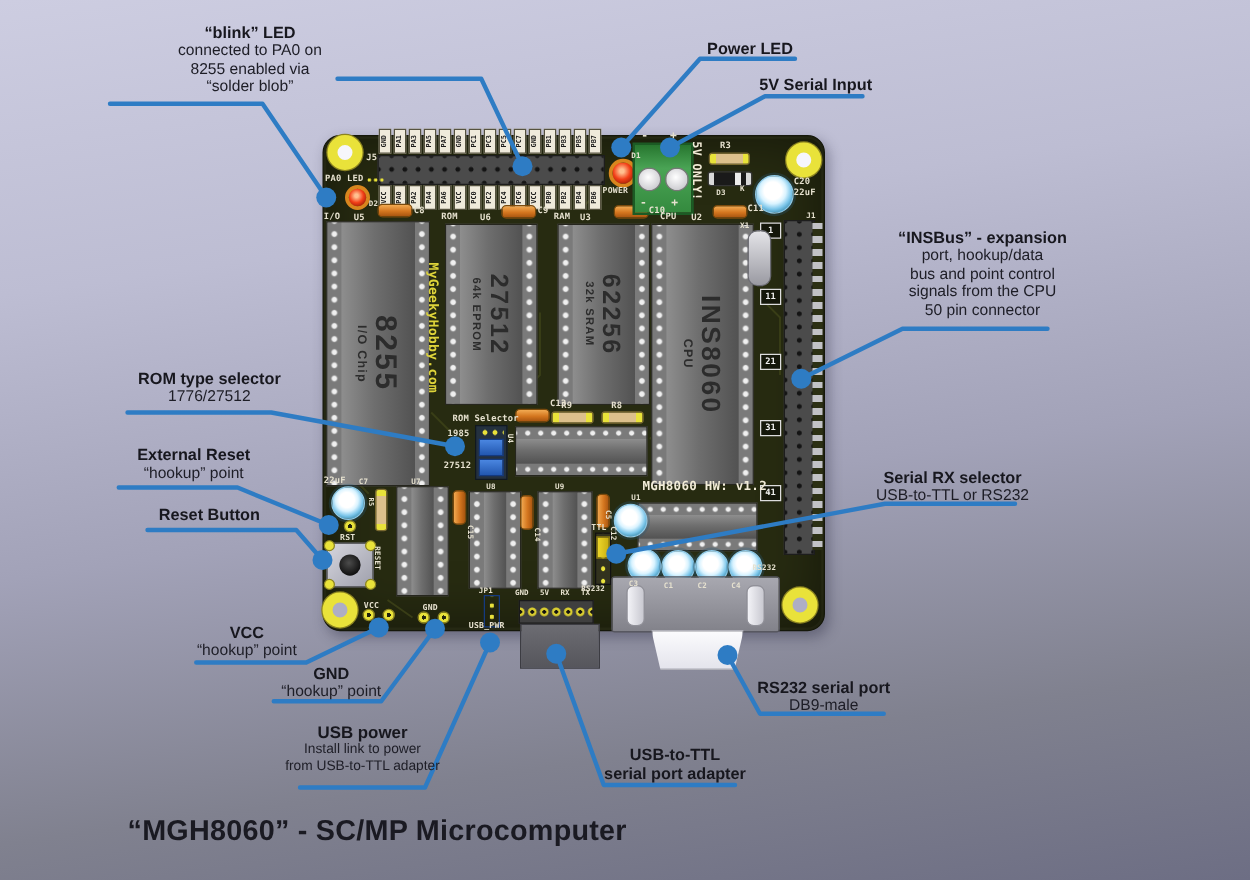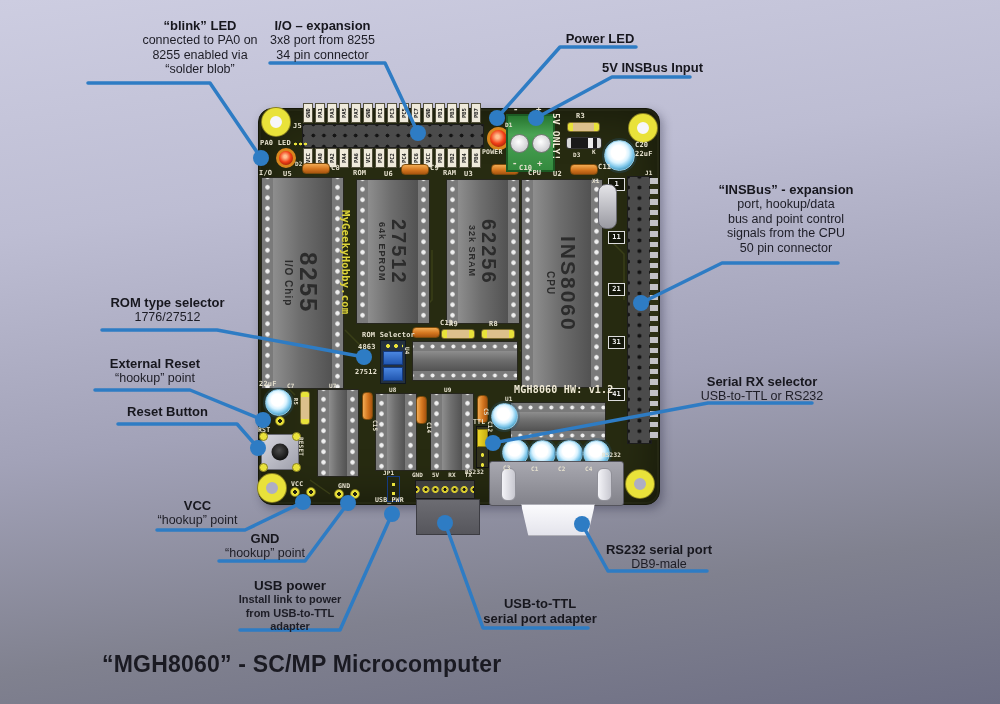--- a/index.html
+++ b/index.html
@@ -93,21 +93,21 @@
   
   .sl{position:absolute;color:#e6e1cf;font:bold 7px "DejaVu Sans Mono",monospace;
     letter-spacing:.2px;white-space:nowrap;}
   .vd{writing-mode:vertical-rl;}
   .vu{writing-mode:vertical-rl;transform:rotate(180deg);}
   .silky{color:#ded43a;}
   
   .co{position:absolute;text-align:center;color:#17171e;z-index:8;}
   .co .h{font-weight:bold;font-size:13px;line-height:15px;}
   .co .s{font-size:12.5px;line-height:14.5px;color:#1d1d26;}
-  .co .s2{font-size:11px;line-height:13.5px;color:#1d1d26;font-weight:bold;}
+  .co .s2{font-size:11px;line-height:13.5px;color:#1d1d26;}
   svg.leaders{position:absolute;left:0;top:0;z-index:6;}
   .leaders polyline{fill:none;stroke:#2e7cc4;stroke-width:3.5;stroke-linecap:round;stroke-linejoin:round;}
   .leaders circle{fill:#2e7cc4;}
   .title{position:absolute;left:102px;top:651px;font-size:23px;font-weight:bold;color:#1a1a22;
     letter-spacing:.2px;z-index:8;}
   .sll{font:bold 6px "DejaVu Sans Mono",monospace;color:#e6e1cf;}
 </style>
 </head>
 <body>
 
@@ -333,31 +333,31 @@
   <div class="sl" style="left:512px;top:158px;font-size:9px">-</div>
   <div class="sl" style="left:537px;top:158px;font-size:9px">+</div>
   <div class="sl vd" style="left:551px;top:113px;font-size:9.5px;color:#f2ecd8">5V ONLY!</div>
   <div class="sl" style="left:576px;top:112px">R3</div>
   <div class="sl" style="left:573px;top:151px;font-size:6px">D3</div>
   <div class="sl" style="left:592px;top:148px;font-size:6px">K</div>
   <div class="sl" style="left:635px;top:141px">C20</div>
   <div class="sl" style="left:635px;top:150px">22uF</div>
   <div class="sl vd silky" style="left:340px;top:210px;font-size:10.5px">MyGeekyHobby.com</div>
   <div class="sl" style="left:362px;top:331px">ROM Selector</div>
-  <div class="sl" style="left:358px;top:343px">4863</div>
+  <div class="sl" style="left:358px;top:343px">1985</div>
   <div class="sl" style="left:355px;top:368px">27512</div>
   <div class="sl vd" style="left:404px;top:347px;font-size:6px">U4</div>
   <div class="sl" style="left:440px;top:319px">C13</div>
   <div class="sl" style="left:449px;top:320px">R9</div>
   <div class="sl" style="left:489px;top:320px">R8</div>
   <div class="sl" style="left:514px;top:384px;font-size:10px;color:#f2ecd8">MGH8060  HW: v1.2</div>
   <div class="sl" style="left:259px;top:380px">22uF</div>
   <div class="sl" style="left:287px;top:382px;font-size:6px">C7</div>
   <div class="sl vd" style="left:293px;top:398px;font-size:5.5px">R5</div>
-  <div class="sl" style="left:258px;top:426px;font-size:6.5px">RST</div>
+  <div class="sl" style="left:272px;top:426px;font-size:6.5px">RST</div>
   <div class="sl vd" style="left:298px;top:437px;font-size:6px">RESET</div>
   <div class="sl" style="left:329px;top:382px;font-size:6px">U7</div>
   <div class="sl vd" style="left:372px;top:420px;font-size:6px">C15</div>
   <div class="sl" style="left:389px;top:386px;font-size:6px">U8</div>
   <div class="sl vd" style="left:426px;top:422px;font-size:6px">C14</div>
   <div class="sl" style="left:444px;top:386px;font-size:6px">U9</div>
   <div class="sl vd" style="left:487px;top:421px;font-size:6px">C12</div>
   <div class="sl" style="left:473px;top:418px;font-size:6.5px">TTL</div>
   <div class="sl" style="left:465px;top:468px;font-size:6px">RS232</div>
   <div class="sl vd" style="left:483px;top:408px;font-size:6px">C5</div>
@@ -436,30 +436,25 @@
         <circle cx="582" cy="524" r="8"></circle>
       </g>
   </svg>
 
   <div class="co" style="left:95px;top:18px;width:210px">
     <div class="h">“blink” LED</div>
     <div class="s">connected to PA0 on</div>
     <div class="s">8255 enabled via</div>
     <div class="s">“solder blob”</div>
   </div>
-  <div class="co" style="left:240px;top:18px;width:165px">
-    <div class="h">I/O – expansion</div>
-    <div class="s">3x8 port from 8255</div>
-    <div class="s">34 pin connector</div>
-  </div>
   <div class="co" style="left:540px;top:31px;width:120px">
     <div class="h">Power LED</div>
   </div>
   <div class="co" style="left:585px;top:60px;width:135px">
-    <div class="h">5V INSBus Input</div>
+    <div class="h">5V Serial Input</div>
   </div>
   <div class="co" style="left:700px;top:182px;width:172px">
     <div class="h">“INSBus” - expansion</div>
     <div class="s">port, hookup/data</div>
     <div class="s">bus and point control</div>
     <div class="s">signals from the CPU</div>
     <div class="s">50 pin connector</div>
   </div>
   <div class="co" style="left:95px;top:295px;width:145px">
     <div class="h">ROM type selector</div>

